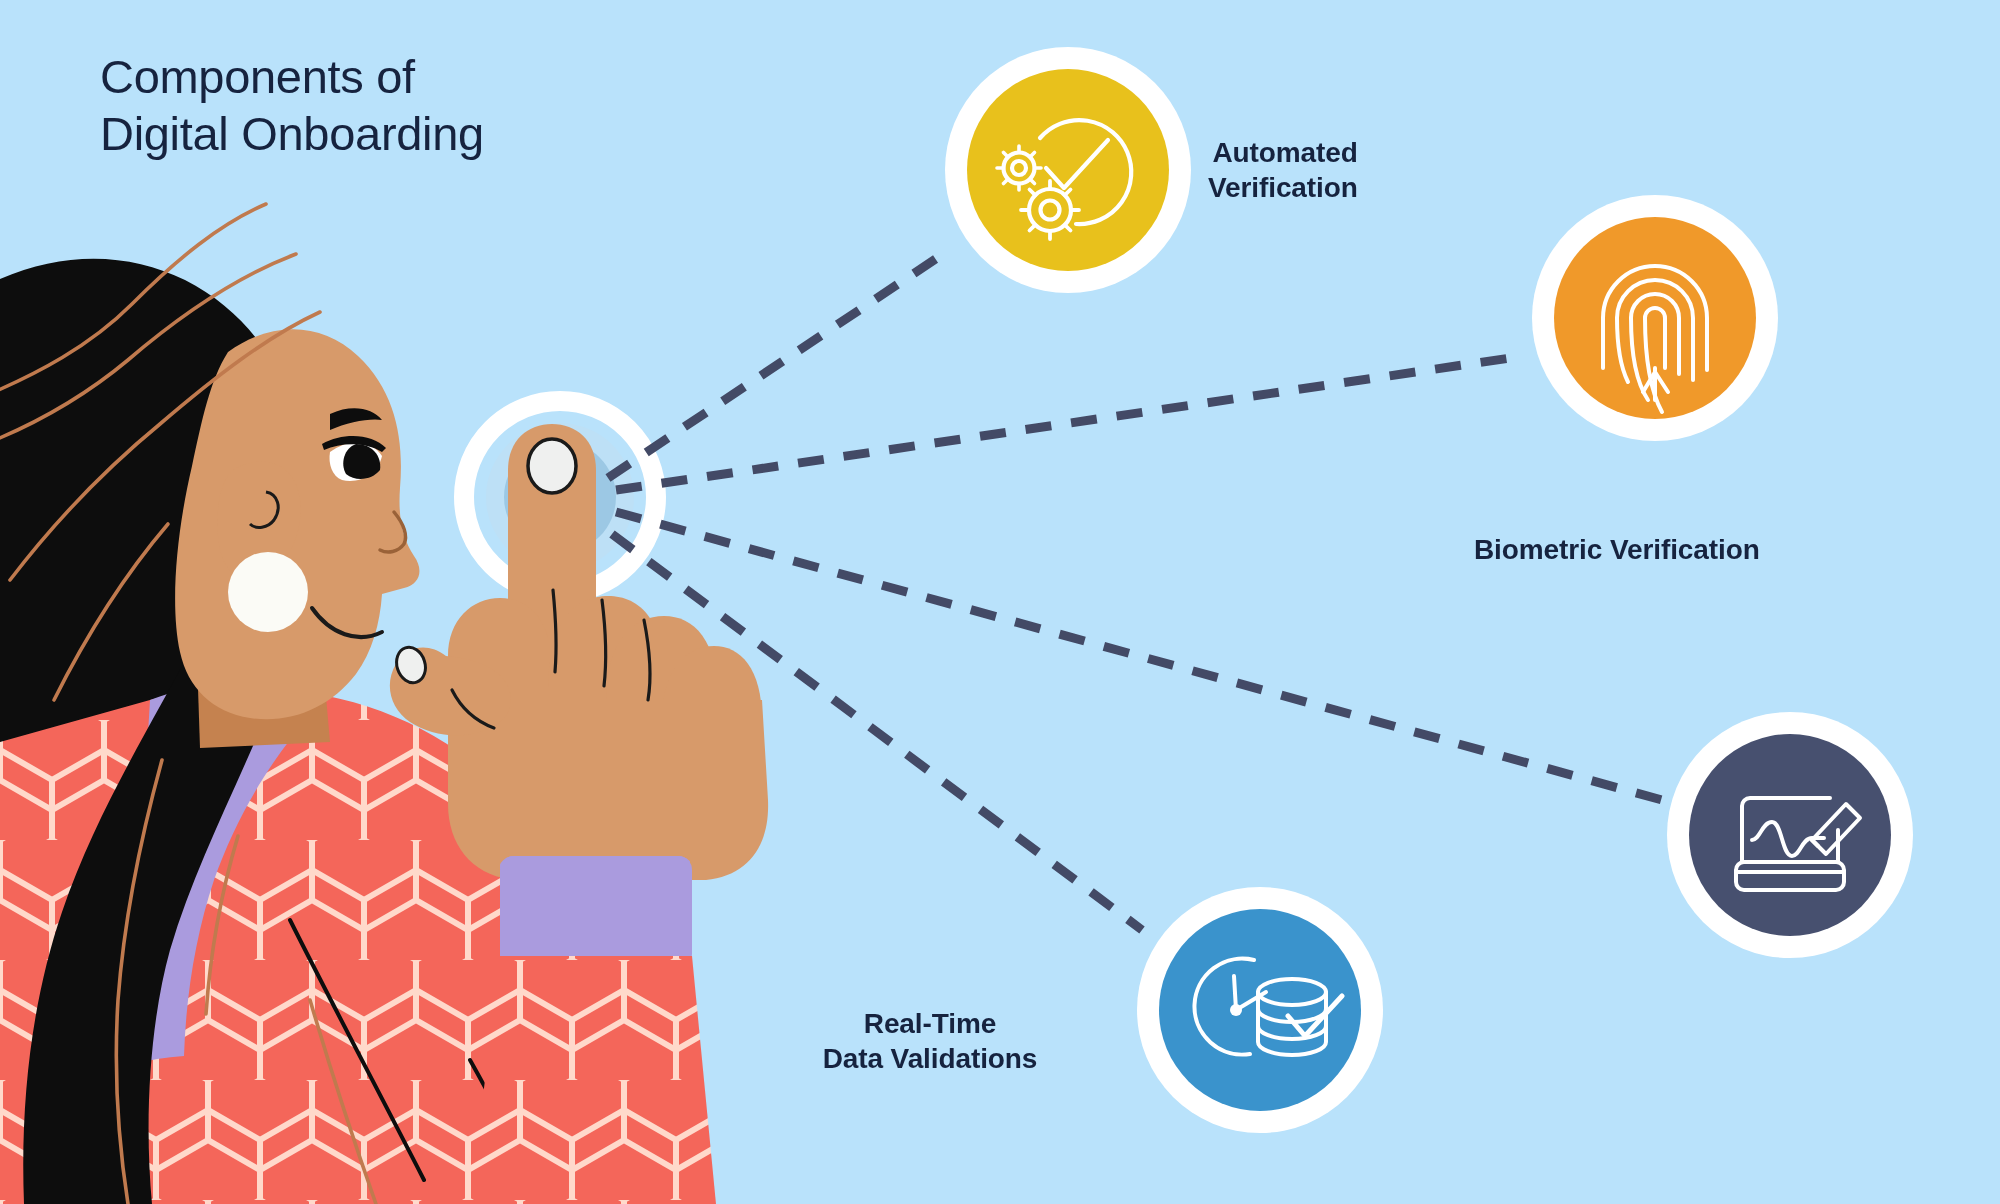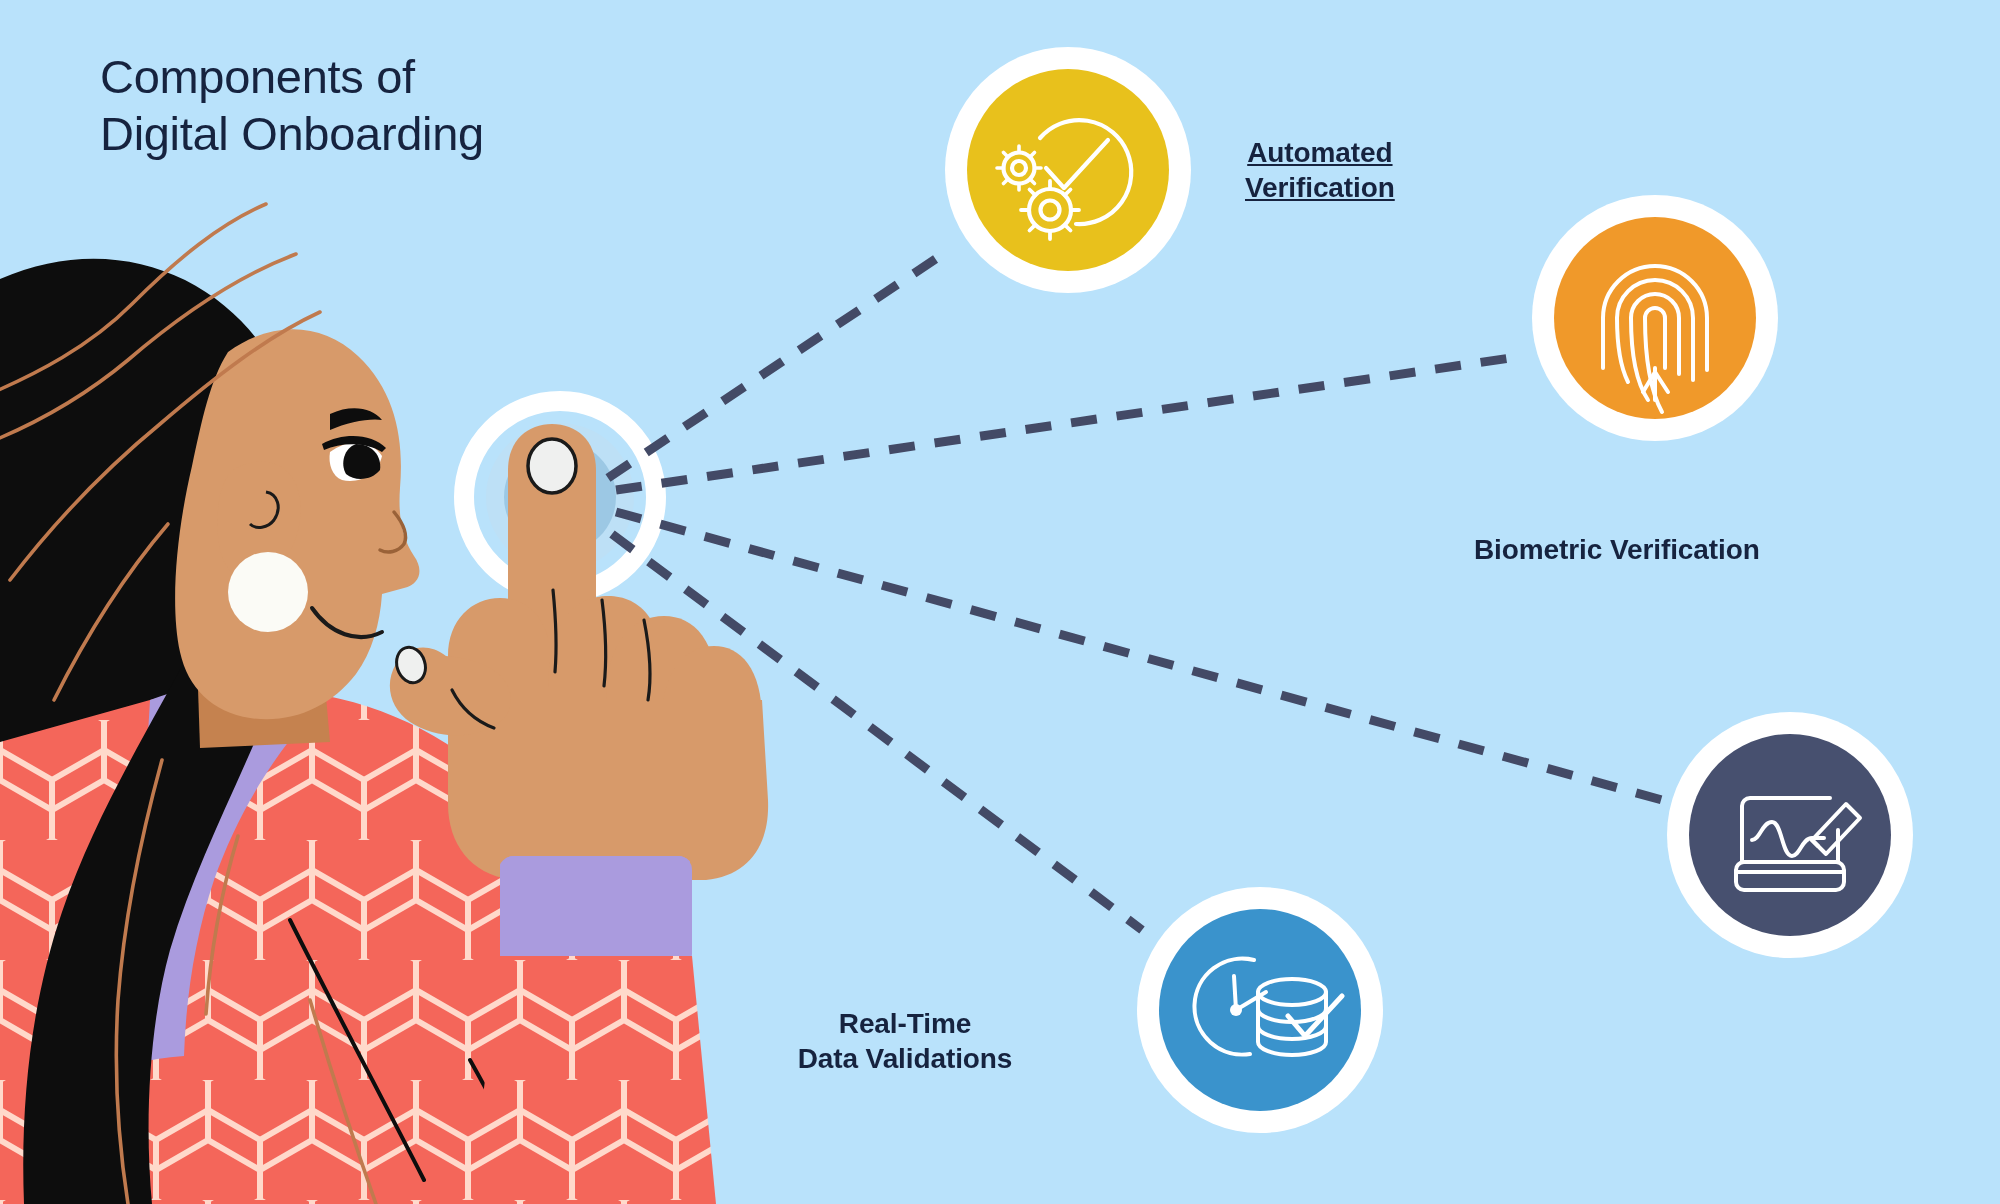--- a/index.html
+++ b/index.html
@@ -42,24 +42,24 @@
   .node-label {
     position: absolute;
     color: #16233f;
     font-size: 28px;
     font-weight: bold;
     line-height: 1.26;
     letter-spacing: -0.1px;
   }
   .node-label .lline { display: block; white-space: nowrap; }
 
-  #label-automated   { left: 1245px; top: 135px;  text-align: center; text-decoration: underline; }
+  #label-automated   { left: 1208px; top: 135px;  text-align: right; }
   #label-biometric   { left: 1474px; top: 495px;  text-align: left; margin-top: 37px; }
   #label-esignature  { left: 1630px; top: 1003px; text-align: center; width: 330px; }
-  #label-realtime    { left: 775px;  top: 1006px; text-align: center; width: 260px; }
+  #label-realtime    { left: 800px;  top: 1006px; text-align: center; width: 260px; }
 </style>
 </head>
 <body>
 
 <div id="stage">
 
   <svg id="artsvg" viewBox="0 0 2000 1204">
     <defs>
       <pattern id="honeycomb" width="104" height="120" patternUnits="userSpaceOnUse">
         <rect width="104" height="120" fill="#f4665a"></rect>

